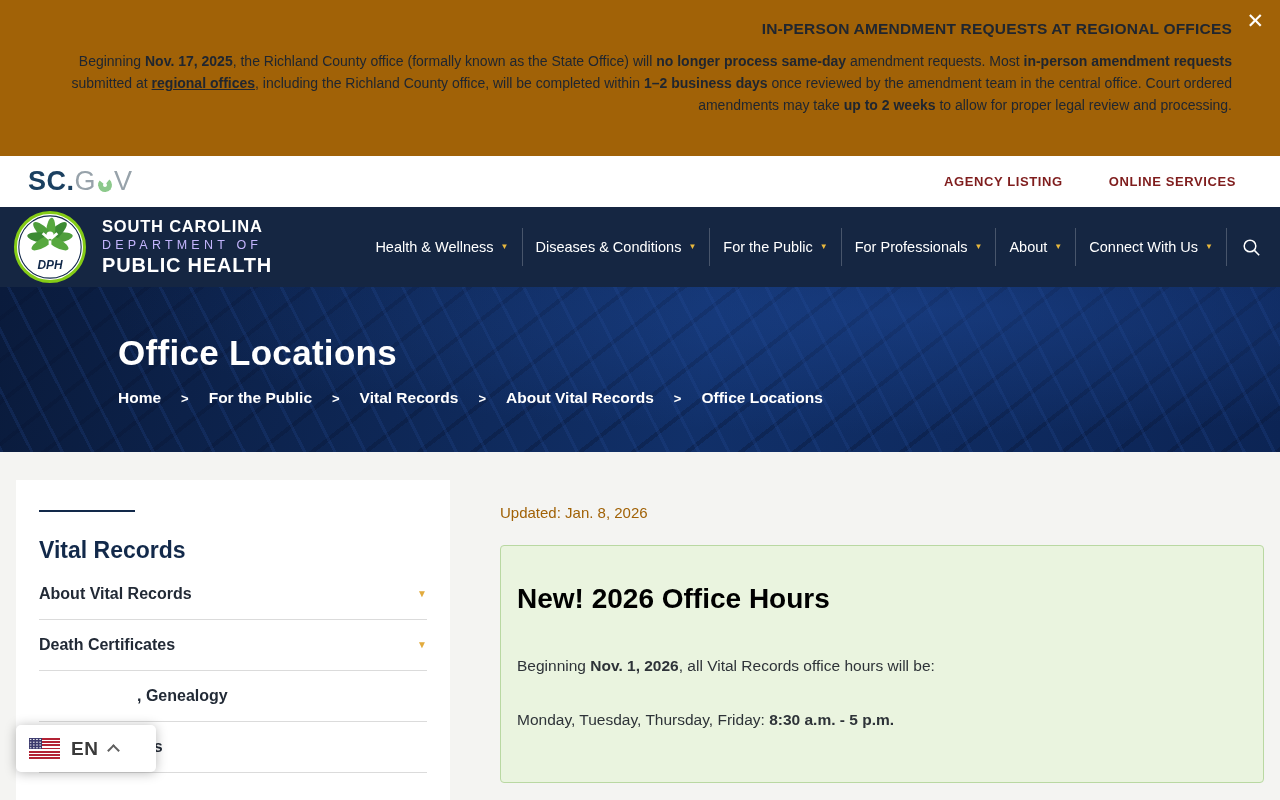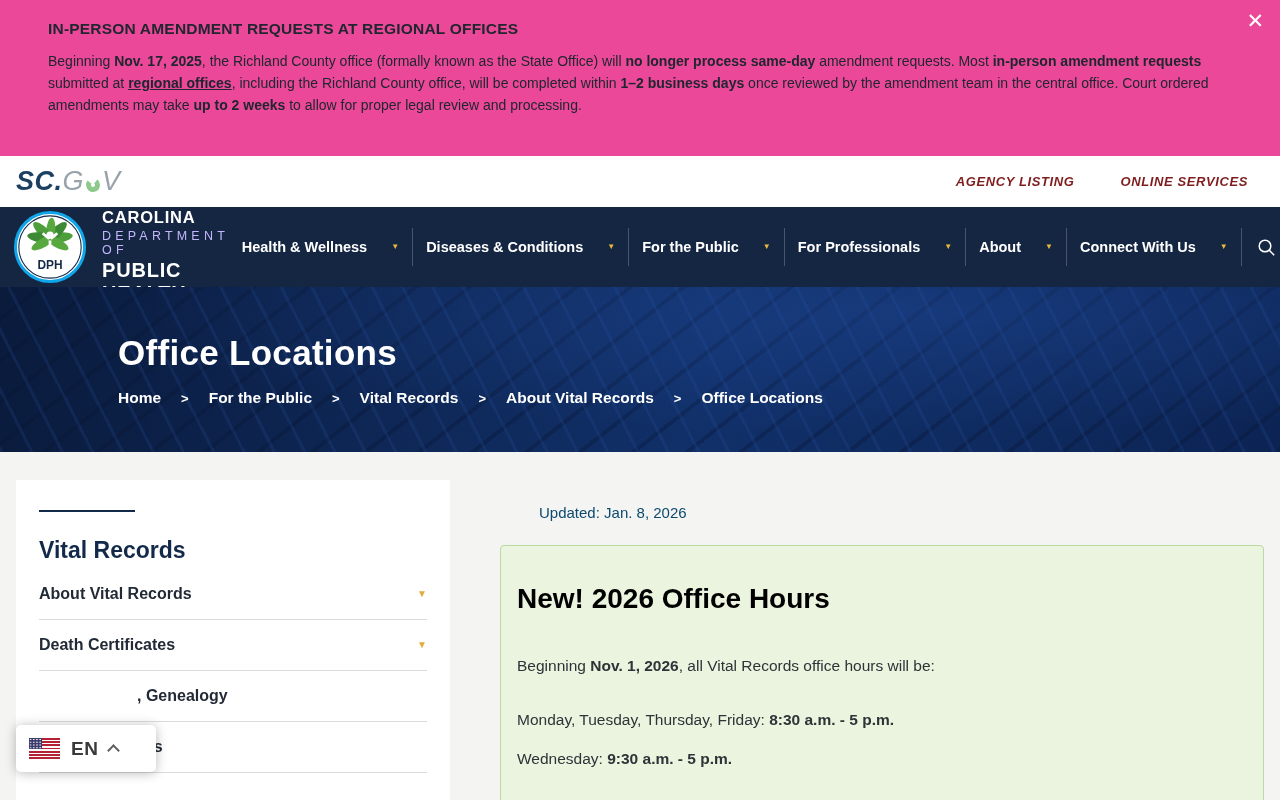--- a/index.html
+++ b/index.html
@@ -1,45 +1,45 @@
 <!DOCTYPE html>
 <html><head>
 <meta charset="utf-8">
 <style>
   * { margin:0; padding:0; box-sizing:border-box; }
   html,body { width:1280px; height:800px; overflow:hidden; }
   body { font-family:"Liberation Sans", sans-serif; background:#F4F4F2; position:relative; }
 
   
-  .banner { position:relative; height:156px; background:#ec4899; padding:20px 48px 0; text-align:left; color:#20262F; }
+  .banner { position:relative; height:156px; background:#a16207; padding:20px 48px 0; text-align:right; color:#20262F; }
   .banner-title { font-size:15.5px; font-weight:bold; letter-spacing:.2px; margin-bottom:12px; }
   .banner-body { max-width:1240px; margin:0 auto; font-size:14px; line-height:22px; }
   .banner-body b { font-weight:bold; }
   .banner-link { font-weight:bold; text-decoration:underline; cursor:pointer; }
   .banner-close { position:absolute; top:10px; right:16px; color:#FFFFFF; font-size:21px; font-weight:normal; cursor:pointer; line-height:1; }
 
   
-  .utility { height:51px; background:#FFFFFF; display:flex; align-items:center; padding:0 16px;font-style:italic; }
+  .utility { height:51px; background:#FFFFFF; display:flex; align-items:center; padding:0 28px; }
   .scgov { font-size:27px; letter-spacing:.5px; cursor:pointer; display:flex; align-items:center; }
   .scgov .sc { font-weight:bold; color:#1B4060; }
   .scgov .dot { font-weight:bold; color:#1B4060; }
   .scgov .g, .scgov .v { color:#97A2AA; font-weight:normal; }
   .crescent { display:inline-block; width:14px; height:14px; border:5px solid #8CC98B; border-top-color:transparent; border-radius:50%; margin:6px 2px 0; transform:rotate(-6deg); }
   .utility-links { margin-left:auto; display:flex; gap:46px; padding-right:16px; }
   .utility-link { font-size:13px; font-weight:bold; color:#7f1d1d; letter-spacing:.6px; cursor:pointer; }
 
   
   .nav { height:80px; background:#152642; display:flex; align-items:center; padding:0 14px; }
-  .dph-logo { width:72px; height:72px; border-radius:50%; background:#FFFFFF; border:3px solid #0ea5e9; flex:0 0 auto; cursor:pointer; overflow:hidden; }
+  .dph-logo { width:72px; height:72px; border-radius:50%; background:#FFFFFF; border:3px solid #84cc16; flex:0 0 auto; cursor:pointer; overflow:hidden;font-style:italic; }
   .brand { margin-left:16px; color:#FFFFFF; line-height:1.15; }
   .brand-l1 { font-size:16.5px; font-weight:bold; letter-spacing:.8px; }
   .brand-l2 { font-size:12.5px; letter-spacing:4.2px; color:#c4b5fd; margin:2px 0; }
   .brand-l3 { font-size:20px; font-weight:bold; letter-spacing:.8px; }
   .menu { margin-left:auto; display:flex; align-items:center; height:100%; }
-  .menu-item { display:flex; align-items:center; gap:24px; padding:0 13px; color:#FFFFFF; font-size:14.5px; font-weight:bold; cursor:pointer; white-space:nowrap; }
+  .menu-item { display:flex; align-items:center; gap:7px; padding:0 13px; color:#FFFFFF; font-size:14.5px; font-weight:normal; cursor:pointer; white-space:nowrap; }
   .menu-caret { color:#E8B83D; font-size:8px; line-height:1; }
   .vsep { width:1px; height:38px; background:rgba(255,255,255,.22); }
   .search-btn { padding:0 4px 0 14px; cursor:pointer; display:flex; align-items:center; }
 
   
   .hero { height:165px; padding:46px 0 0 118px; color:#FFFFFF; position:relative; overflow:hidden;
     background:
       radial-gradient(ellipse at 72% 15%, rgba(35,80,165,.38), transparent 62%),
       repeating-linear-gradient(63deg, rgba(40,80,160,.20) 0 3px, transparent 3px 27px),
       repeating-linear-gradient(-38deg, rgba(8,20,50,.32) 0 4px, transparent 4px 33px),
@@ -53,21 +53,21 @@
   
   .content { display:flex; padding:28px 16px 0; gap:50px; align-items:flex-start; }
   .sidebar-card { width:434px; background:#FFFFFF; padding:30px 23px 40px; height:360px; }
   .side-rule { width:96px; height:2px; background:#12294A; margin-bottom:25px; }
   .side-heading { font-size:23px; font-weight:bold; color:#12294A; margin-bottom:5px; }
   .side-item { display:flex; justify-content:space-between; align-items:center; padding:16px 0; border-bottom:1px solid #DBDBDB; font-size:16px; font-weight:bold; color:#222A36; cursor:pointer; }
   .side-caret { color:#E2AB3E; font-size:10px; line-height:1; }
   .obscured-spacer { display:inline-block; width:98px; }
 
   .main-col { width:764px; }
-  .updated { margin-top:24px; font-size:15px; color:#0c4a6e;margin-left:39px; }
+  .updated { margin-top:24px; font-size:15px; color:#a16207; }
   .hours-card { margin-top:24px; background:#EAF4DF; border:1px solid #B9D8A2; border-radius:4px; padding:27px 16px 34px; }
   .hours-title { font-size:28px; font-weight:bold; color:#000000; margin:10px 0 40px; }
   .hours-p { font-size:15.5px; color:#2E3338; line-height:1.45; margin-bottom:16px; }
   .hours-p.gap { margin-bottom:32px; }
   .hours-p b { font-weight:bold; }
 
   
   .lang { position:absolute; left:16px; top:725px; width:140px; height:47px; background:#FFFFFF; border-radius:5px; box-shadow:0 1px 12px rgba(0,0,0,.28); display:flex; align-items:center; padding:0 13px; gap:11px; cursor:pointer; }
   .flag { width:31px; height:21px; position:relative; flex:0 0 auto;
     background:repeating-linear-gradient(180deg, #B22234 0 1.62px, #FFFFFF 1.62px 3.23px); }
@@ -198,21 +198,20 @@
     </div>
   </aside>
 
   <main class="main-col">
     <div class="updated">Updated: Jan. 8, 2026</div>
 
     <section class="hours-card">
       <h3 class="hours-title">New! 2026 Office Hours</h3>
       <p class="hours-p gap"><span>Beginning </span><b>Nov. 1, 2026</b><span>, all Vital Records office hours will be:</span></p>
       <p class="hours-p"><span>Monday, Tuesday, Thursday, Friday: </span><b>8:30 a.m. - 5 p.m.</b></p>
-      <p class="hours-p"><span>Wednesday: </span><b>9:30 a.m. - 5 p.m.</b></p>
     </section>
 
   </main>
 </div>
 
 <div class="lang">
   <span class="flag"></span>
   <span class="lang-code">EN</span>
   <span class="chev-up"></span>
 </div>

